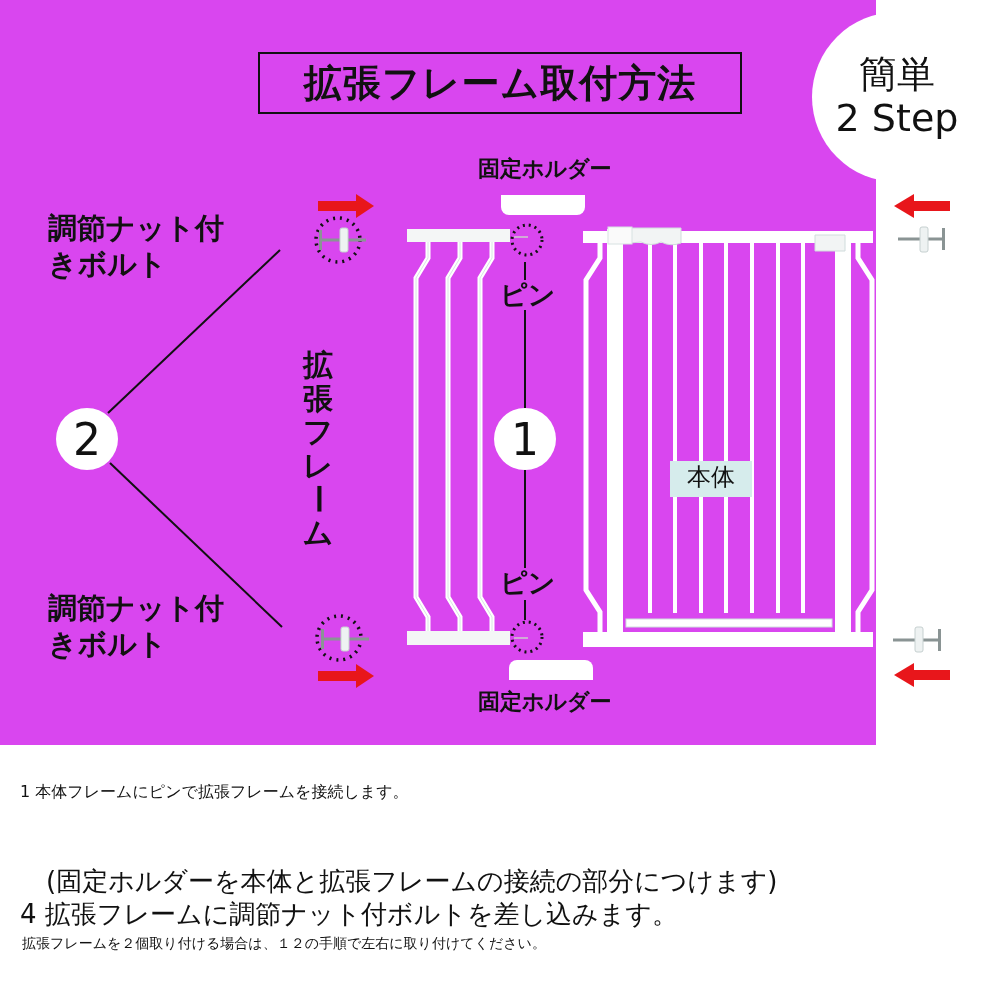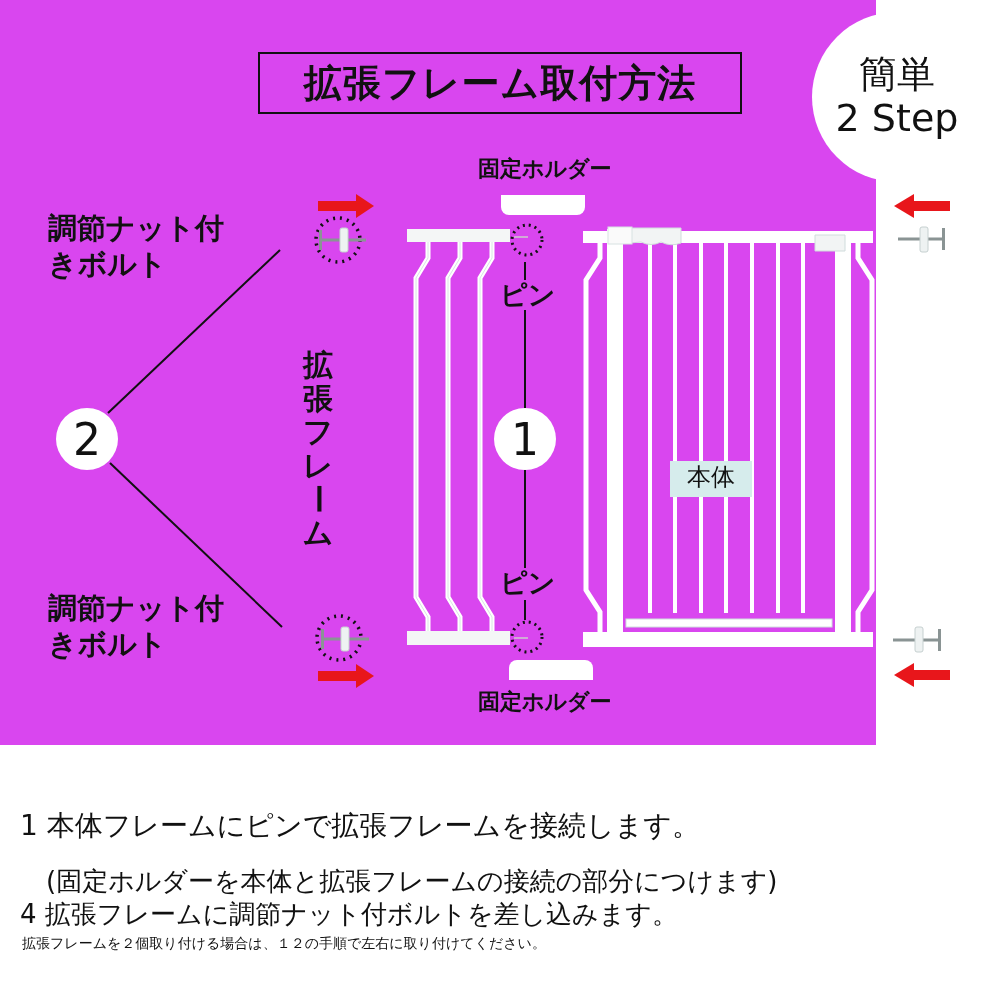--- a/index.html
+++ b/index.html
@@ -10,21 +10,21 @@
   .label { position: absolute; font-weight: bold; font-size: 29px; line-height: 1.25; white-space: nowrap; }
   .vlabel { position: absolute; left: 300px; top: 348px; width: 36px; font-weight: bold; font-size: 30px; line-height: 1.12; text-align: center; }
   .num-circle { position: absolute; width: 62px; height: 62px; border-radius: 50%; background: #fff; display: flex; align-items: center; justify-content: center; font-size: 44px; color: #111; }
   .body-label { position: absolute; left: 670px; top: 418px; width: 82px; height: 36px; background: #d6ecec; display: flex; align-items: flex-start; justify-content: center; font-size: 24px; margin-top: 43px; }
   .holder { position: absolute; width: 84px; height: 20px; background: #fff; }
   .holder.top { border-radius: 0 0 8px 8px; }
   .holder.bottom { border-radius: 8px 8px 0 0; }
   svg.art { position: absolute; left: 0; top: 0; }
   .instructions { position: absolute; left: 0; top: 745px; width: 1001px; height: 256px; }
   .line { position: absolute; white-space: nowrap; color: #111; }
-  .l1 { left: 20px; top: 37px; font-size: 28px; margin-top: 25px; }
+  .l1 { left: 20px; top: 37px; font-size: 16px; }
   .l2 { left: 46px; top: 78px; font-size: 26px; margin-top: 41px; }
   .l3 { left: 20px; top: 152px; font-size: 26px; }
   .l4 { left: 22px; top: 190px; font-size: 14px; }
 </style>
 </head>
 <body>
 
 <div class="panel">
 
   <div class="title-box">

